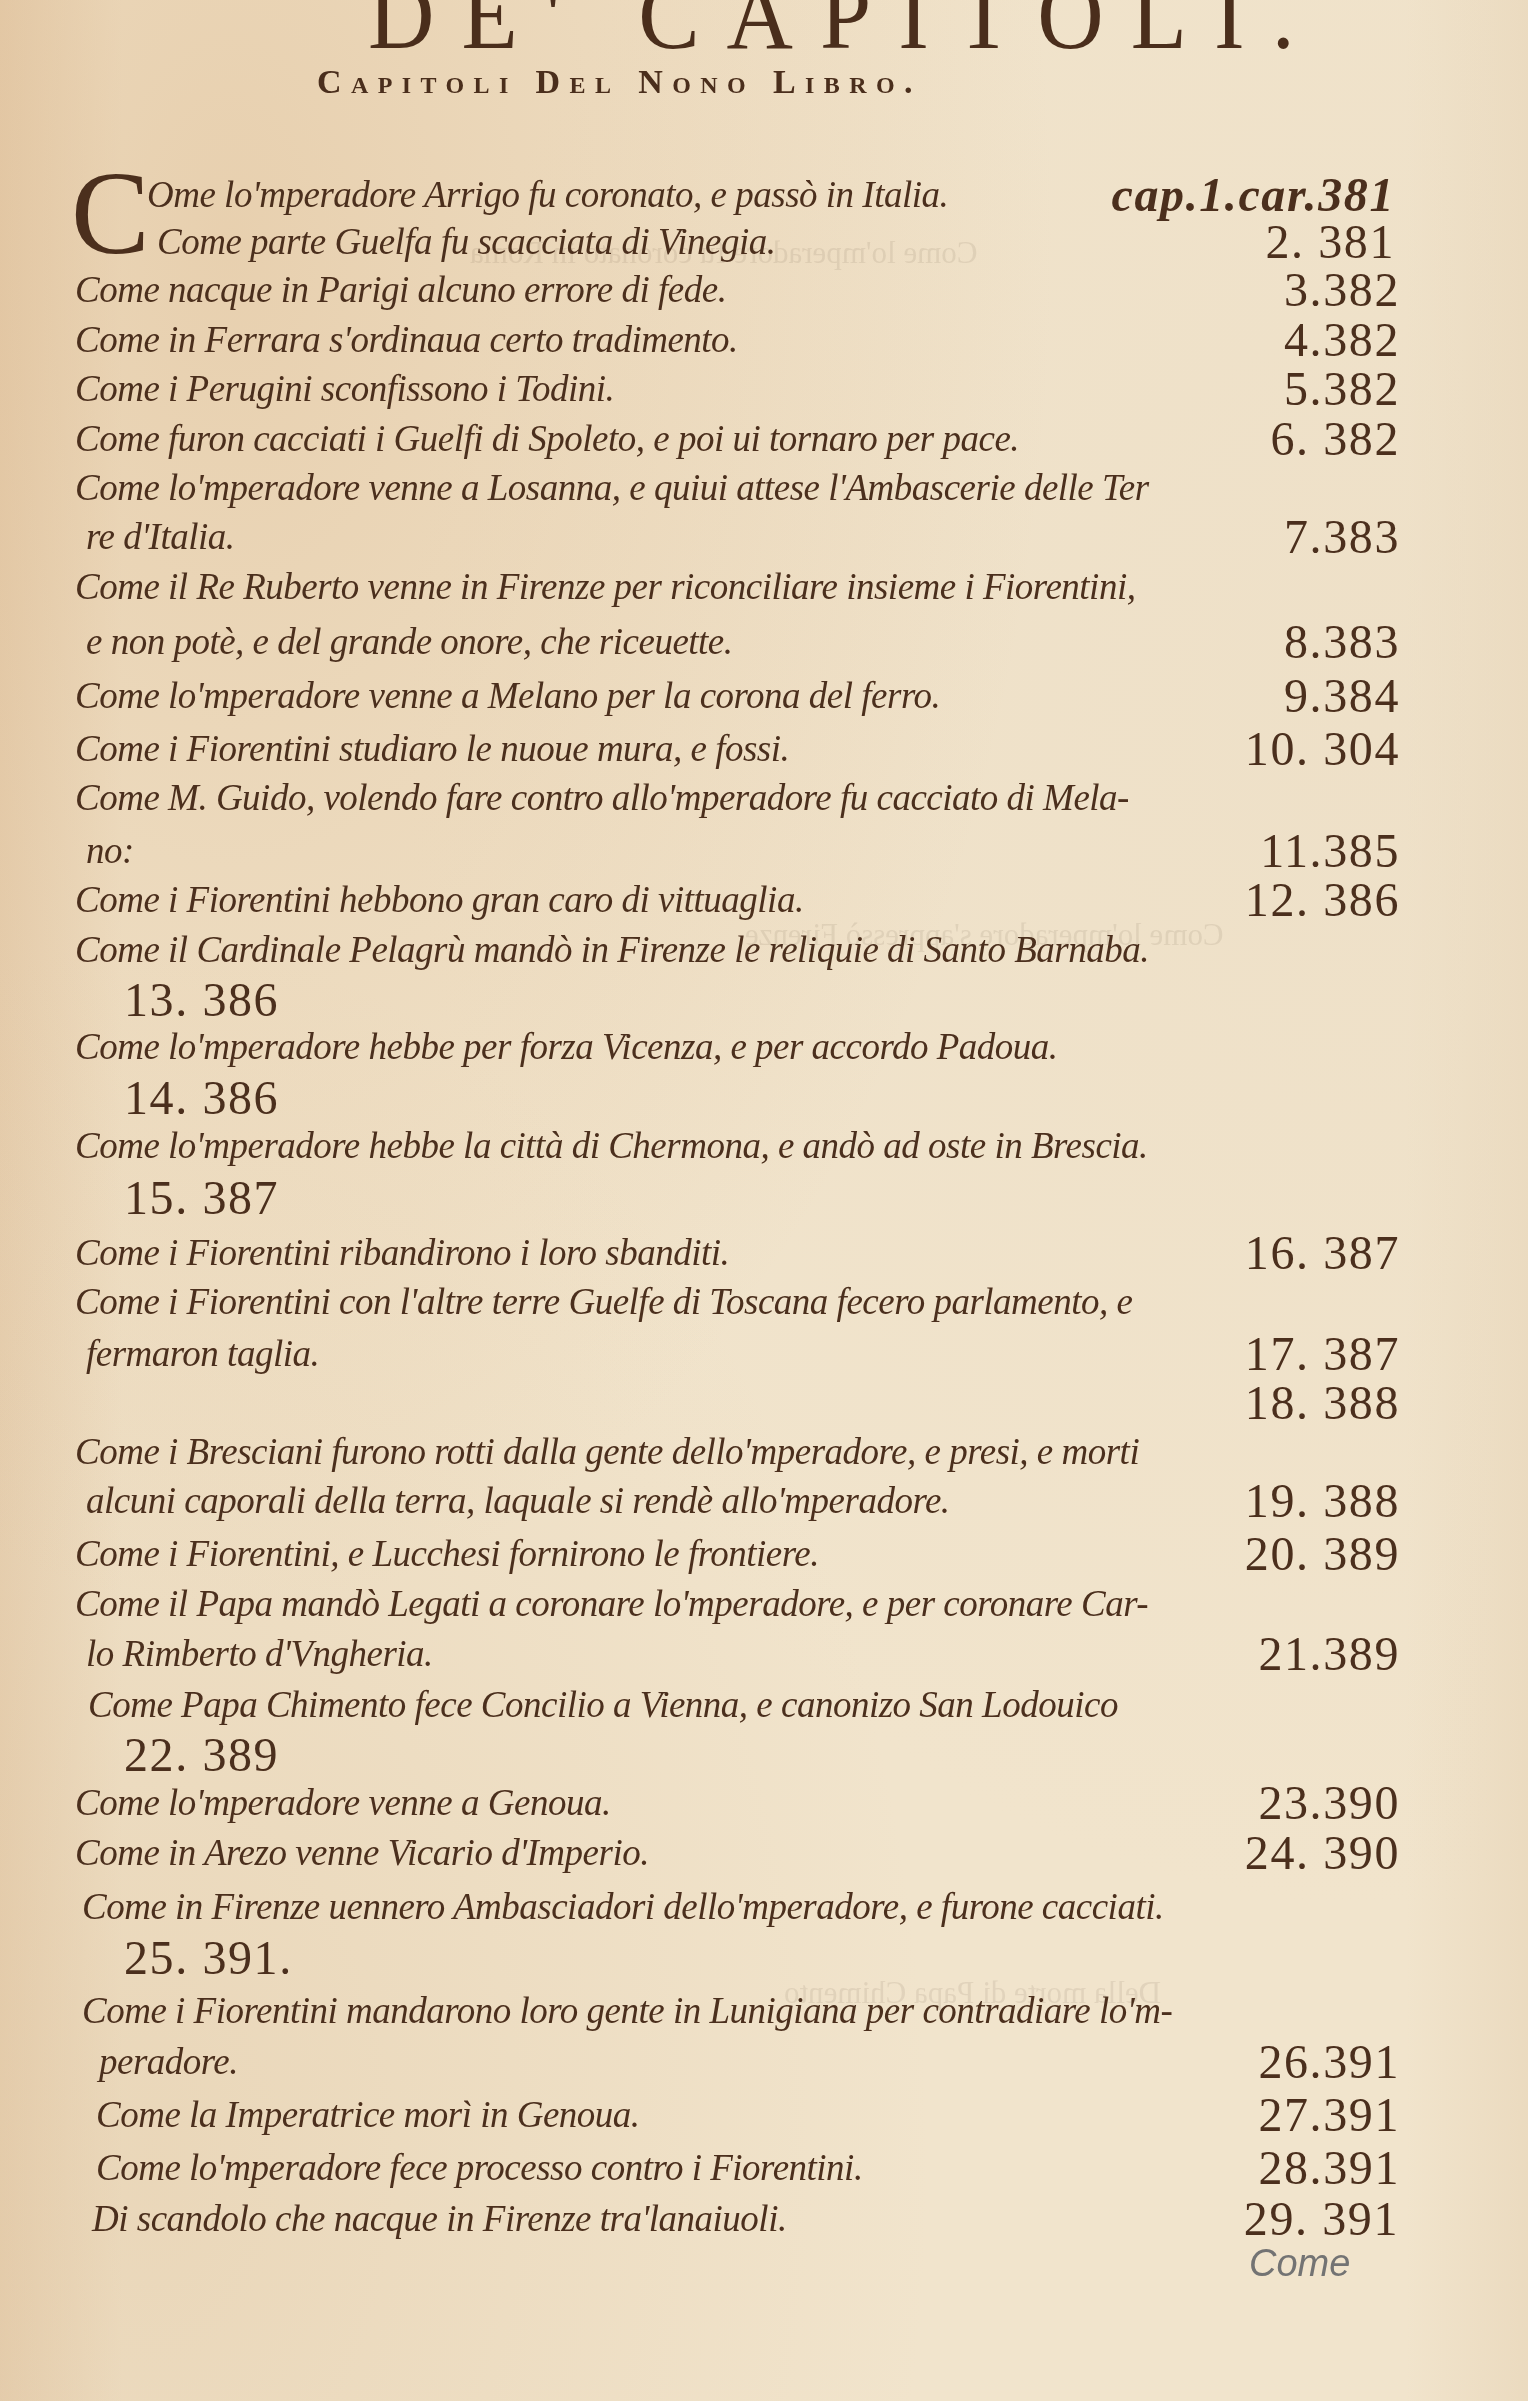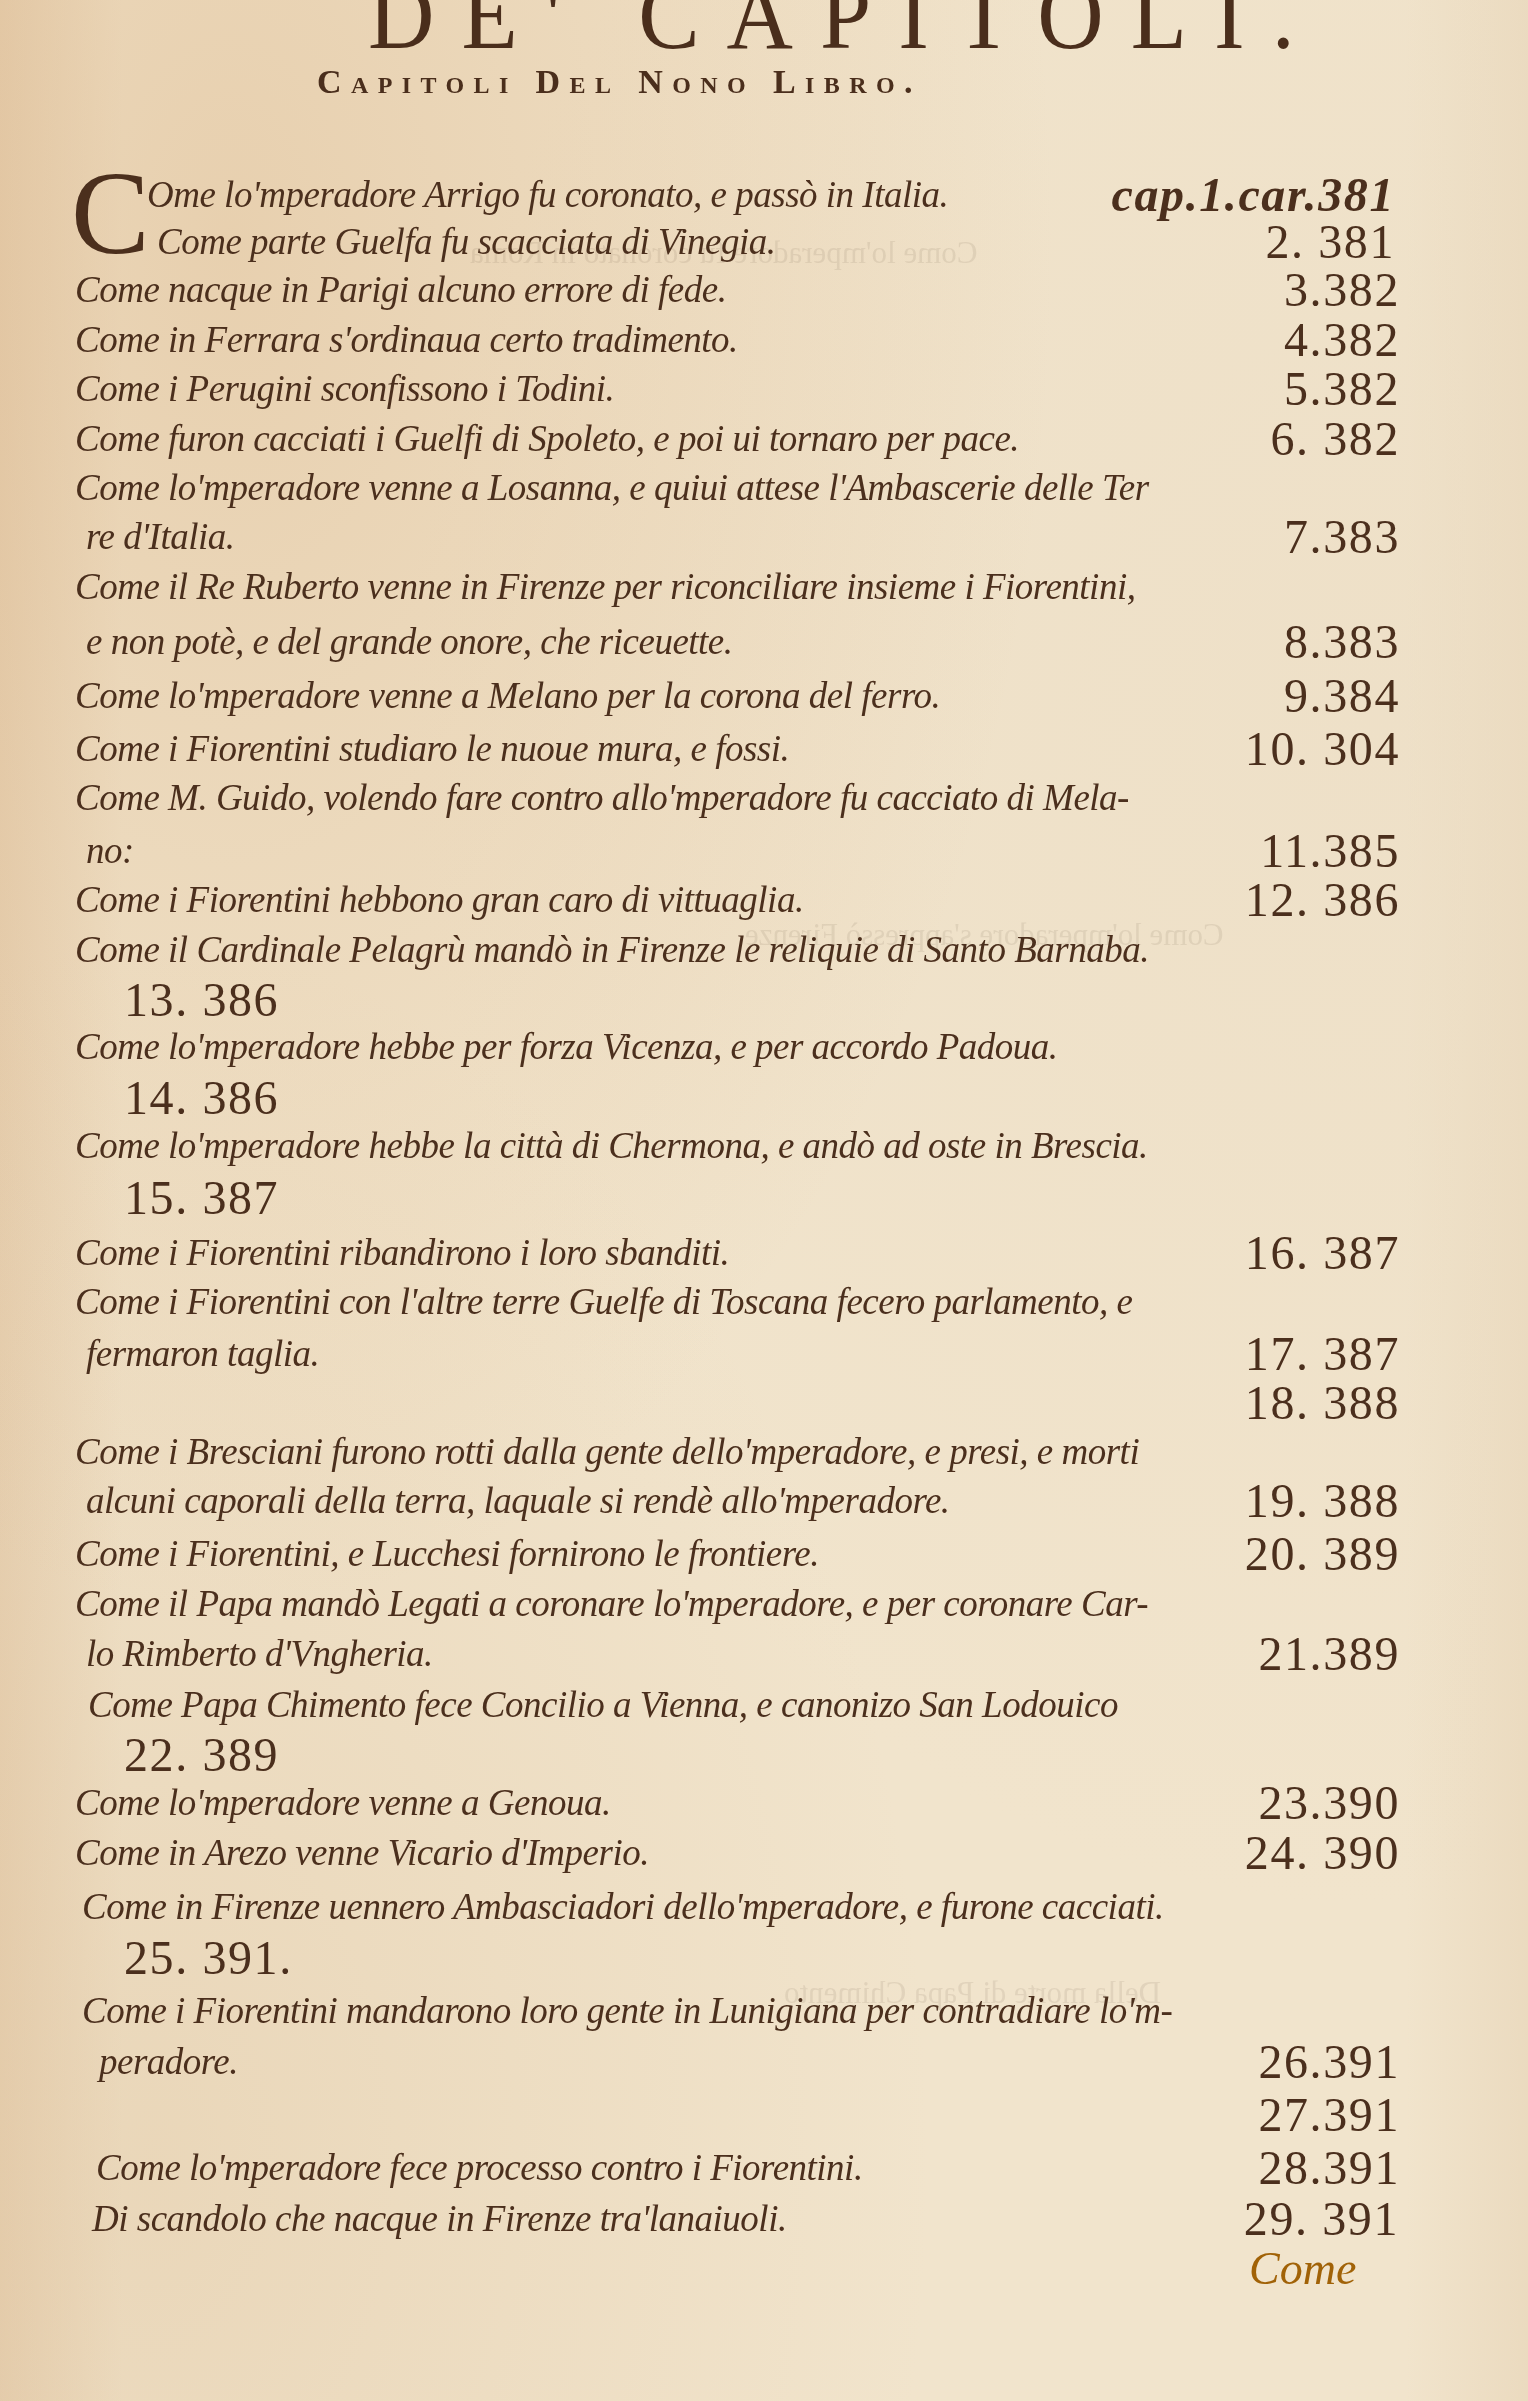--- a/index.html
+++ b/index.html
@@ -42,21 +42,21 @@
     }
     .indent .txt { left: 11px; }
     .numonly .num { left: 49px; right: auto; }
     .dropcap {
       position: absolute; left: 71px; top: 155px;
       font-family: "Liberation Serif", serif; font-size: 118px; line-height: 1;
       color: #4b2f1d;
     }
     .catch {
       position: absolute; left: 1249px; top: 2242px;
-      font-family: Liberation Serif, serif; font-style: italic; font-size: 46px; color: #a16207;
+      font-family: Liberation Sans, sans-serif; font-style: italic; font-size: 38px; color: #737373;
     }
     .bleed {
       position: absolute; color: rgba(90,70,50,0.10); font-family: "Liberation Serif", serif;
       font-size: 31px; white-space: nowrap; transform: scaleX(-1);
     }
   </style>
 </head>
 <body>
 
 <div class="page">
@@ -215,20 +215,21 @@
       </div>
     <div class="line" style="top:1987px; left:82px; width:1318px;">
         <span class="txt">Come i Fiorentini mandarono loro gente in Lunigiana per contradiare lo'm-</span>
         <span class="num"></span>
       </div>
     <div class="line indent" style="top:2038px; left:88px; width:1312px;">
         <span class="txt">peradore.</span>
         <span class="num">26.391</span>
       </div>
     <div class="line" style="top:2091px; left:96px; width:1304px;">
+        <span class="txt">Come la Imperatrice morì in Genoua.</span>
         <span class="num">27.391</span>
       </div>
     <div class="line" style="top:2144px; left:96px; width:1304px;">
         <span class="txt">Come lo'mperadore fece processo contro i Fiorentini.</span>
         <span class="num">28.391</span>
       </div>
     <div class="line" style="top:2195px; left:92px; width:1307px;">
         <span class="txt">Di scandolo che nacque in Firenze tra'lanaiuoli.</span>
         <span class="num">29. 391</span>
       </div>

